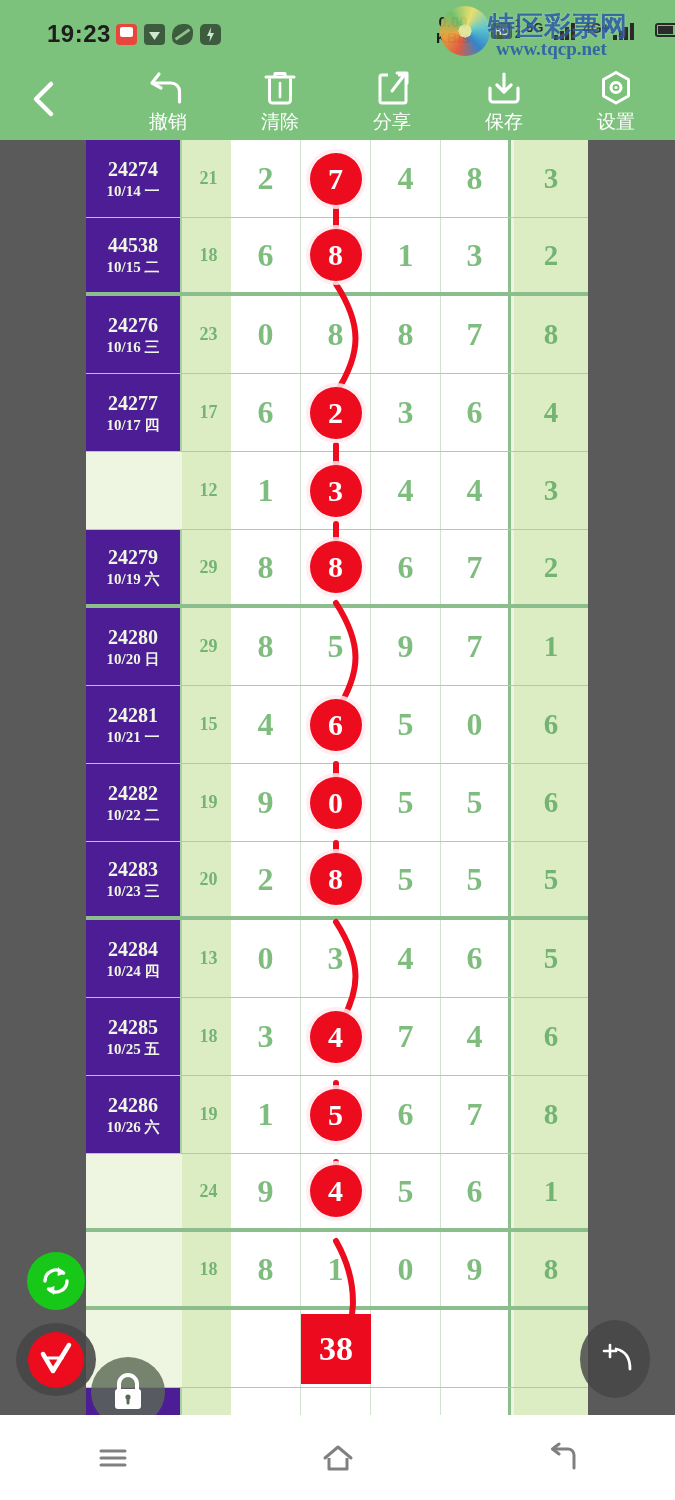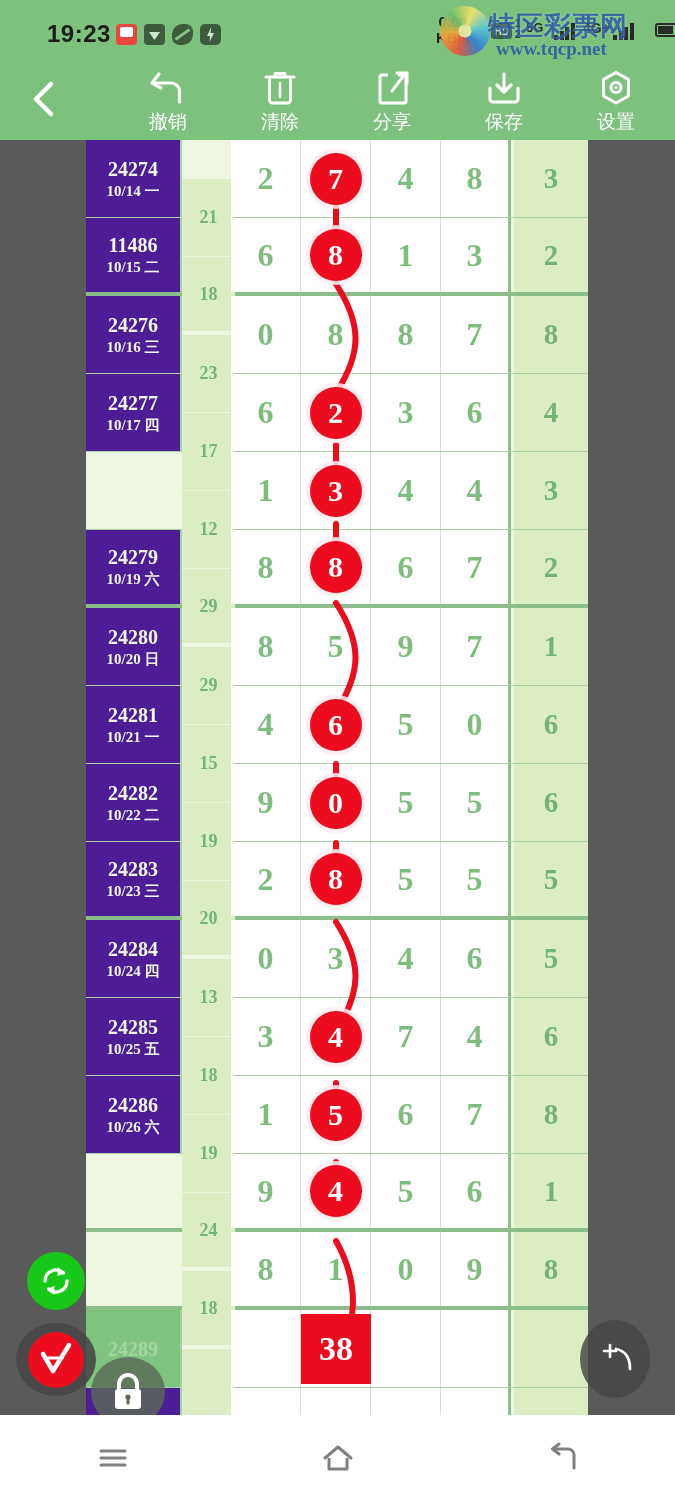--- a/index.html
+++ b/index.html
@@ -165,21 +165,20 @@
   }
   .c-issue .dt {
     font-size:15px; color:#eef7e3; font-weight:bold;
     font-family:"Liberation Serif", serif; line-height:20px;
   }
   .c-sum {
     left:96px; width:56px; background:#dcedc4;
     border-right:3px solid #8cbd8c;
     font-size:18px; color:#73b473; font-weight:bold;
     font-family:"Liberation Serif", serif;
-    margin-top:39px;
   }
   .c-d { width:70px; background:#ffffff; border-right:1px solid #cfe3cf; }
   .c-d1 { left:145px; }
   .c-d2 { left:215px; }
   .c-d3 { left:285px; }
   .c-d4 { left:355px; border-right:3px solid #8cbd8c; }
   .c-last {
     left:428px; width:74px; background:#dcedc4;
     font-size:29px; color:#73b473; font-weight:bold;
     font-family:"Liberation Serif", serif;
@@ -373,21 +372,21 @@
         <div class="cell c-d c-d3">
           <span class="digit">4</span>
         </div>
         <div class="cell c-d c-d4">
           <span class="digit">8</span>
         </div>
         <div class="cell c-last">3</div>
       </div>
       <div class="row week-end">
         <div class="cell c-issue">
-          <div class="no">11486</div>
+          <div class="no">44538</div>
           <div class="dt">10/15 二</div>
         </div>
         <div class="cell c-sum">18</div>
         <div class="cell c-d c-d1">
           <span class="digit">6</span>
         </div>
         <div class="cell c-d c-d2">
           <span class="digit hl">8</span>
         </div>
         <div class="cell c-d c-d3">
@@ -640,23 +639,20 @@
         </div>
         <div class="cell c-d c-d3">
           <span class="digit">0</span>
         </div>
         <div class="cell c-d c-d4">
           <span class="digit">9</span>
         </div>
         <div class="cell c-last">8</div>
       </div>
       <div id="footer-row">
-        <div class="cell c-issue">
-          <div class="no" style="opacity:.35">24289</div>
-        </div>
         <div class="cell c-sum"></div>
         <div class="cell c-d c-d1"></div>
         <div class="cell c-d c-d2"></div>
         <div class="cell c-d c-d3"></div>
         <div class="cell c-d c-d4"></div>
         <div class="cell c-last"></div>
         <div id="total-box">38</div>
       </div>
       <div id="partial-row">
         <div class="cell c-issue"></div>

